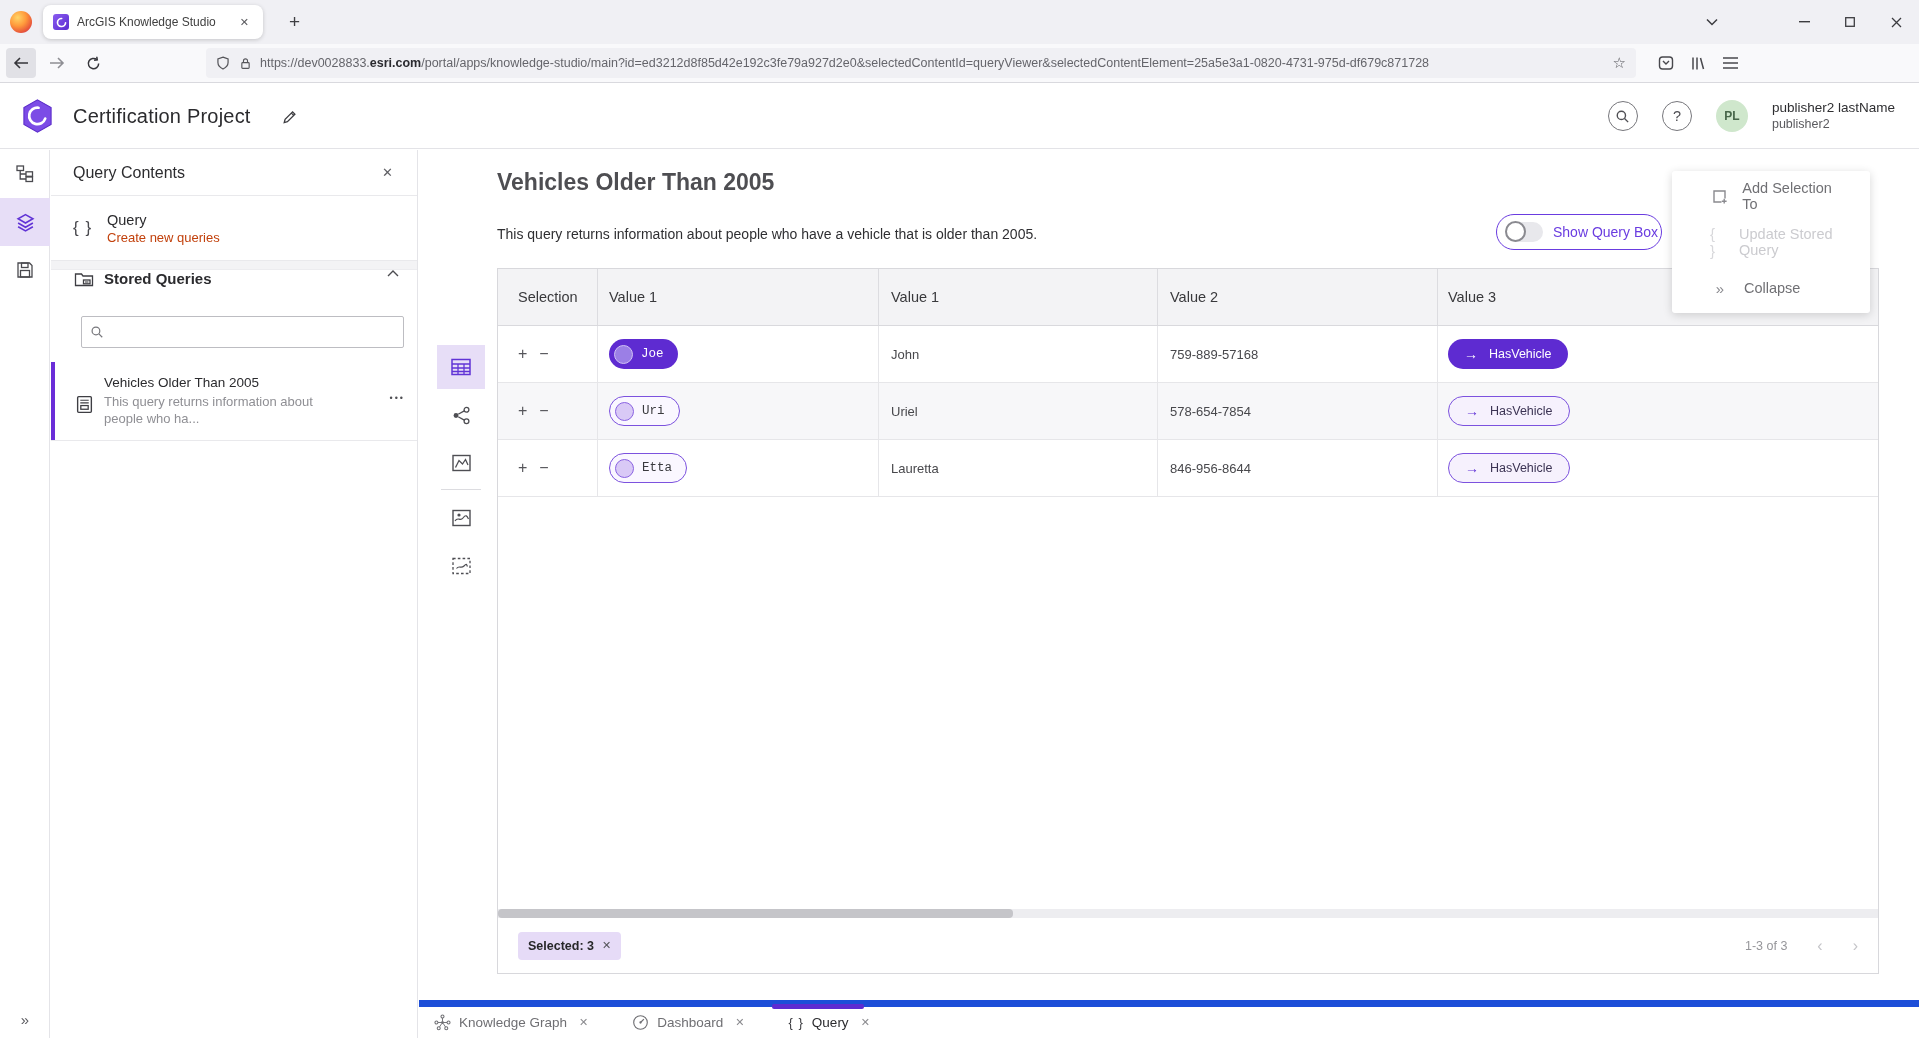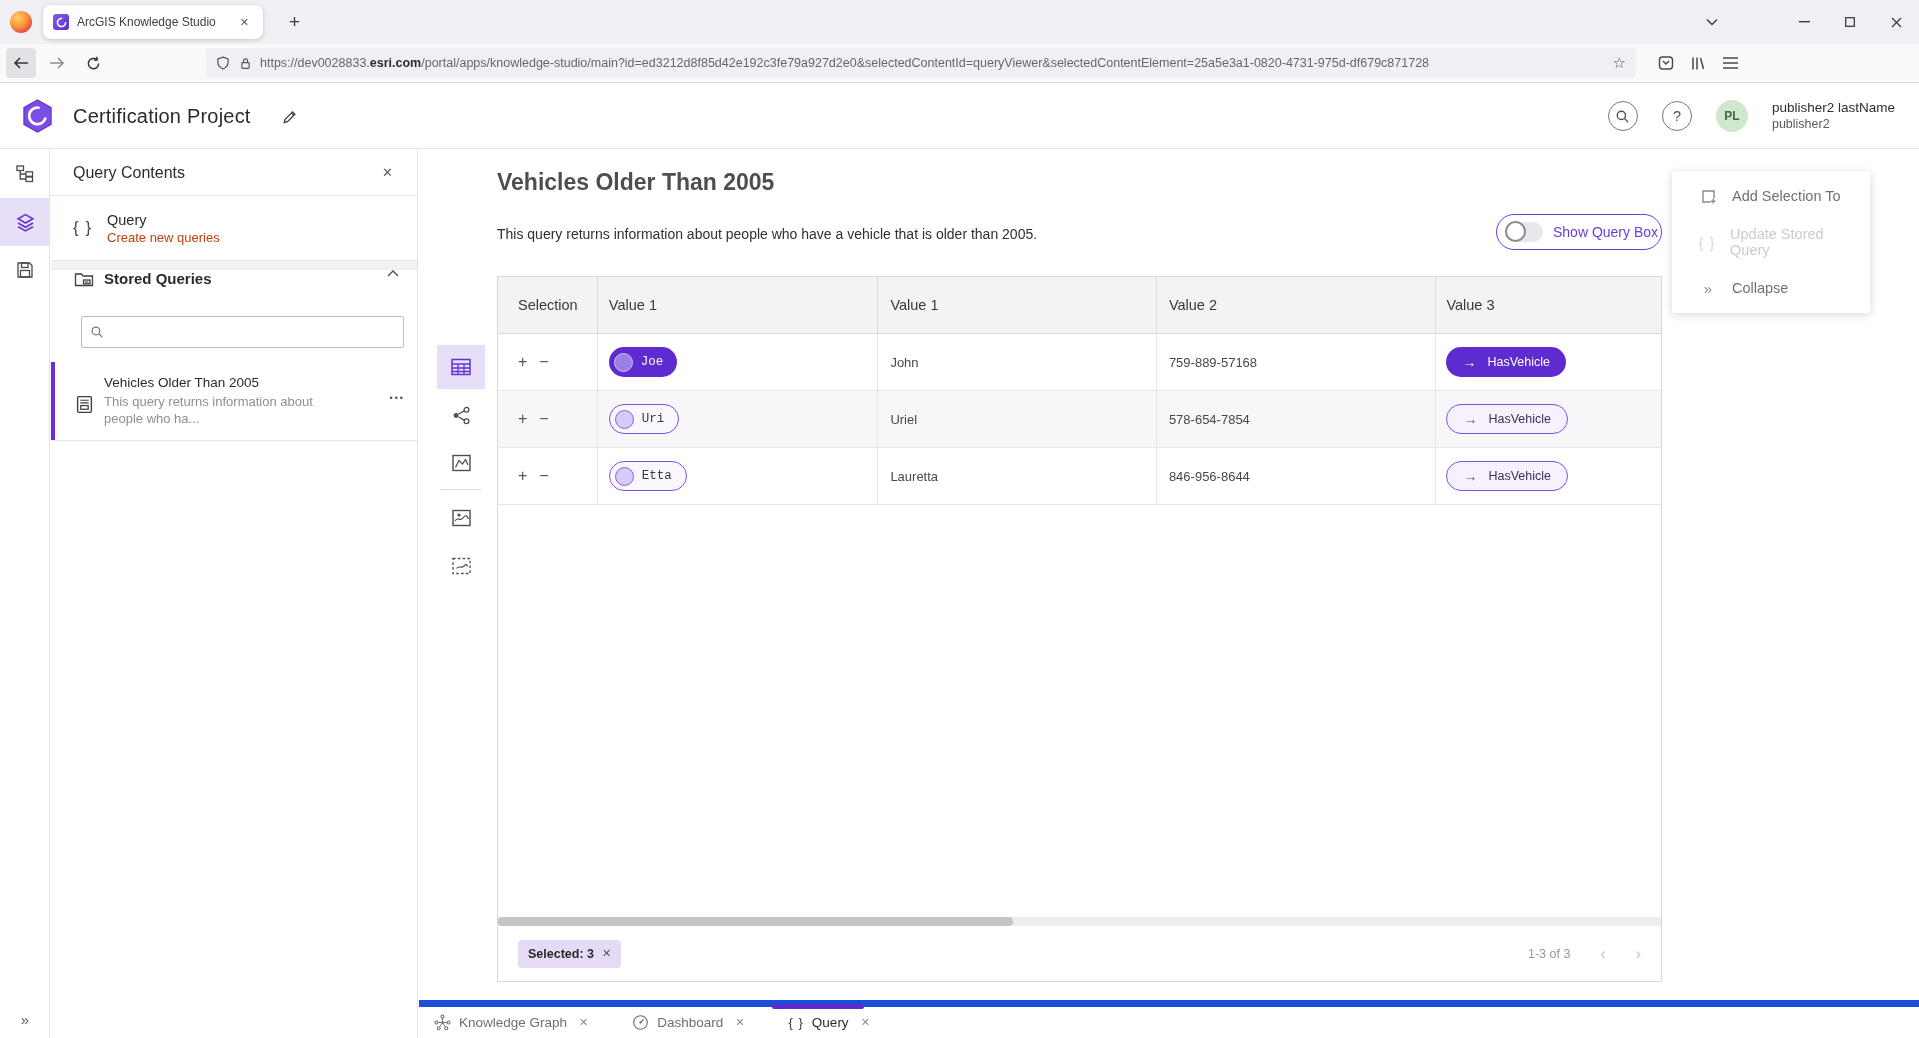--- a/index.html
+++ b/index.html
@@ -75,21 +75,21 @@
   .vtile.sel { background:#e7def7; }
   .vdivider { height:1px; background:#dcdce0; margin:2px 4px 6px 4px; }
 
   #m-title { position:absolute; left:78px; top:19px; font-size:23px; font-weight:bold; color:#4e4e52; }
   #m-desc { position:absolute; left:78px; top:76px; font-size:14px; color:#2f2f32; }
   #toggle-btn { position:absolute; left:1077px; top:64px; width:166px; height:36px; border:1.5px solid #6a3ce0; border-radius:18px; background:#fff; display:flex; align-items:center; padding:0 12px 0 8px; gap:10px; }
   .tg-track { width:38px; height:20px; border-radius:10px; background:#e8e8ec; position:relative; flex:none; }
   .tg-knob { position:absolute; left:0; top:-1px; width:21px; height:21px; border-radius:50%; background:#fff; border:2.5px solid #8a8a90; }
   #toggle-btn .lbl { font-size:14px; color:#6a3ce0; white-space:nowrap; }
 
-  #tablecard { position:absolute; left:78px; top:126px; width:1165px; height:706px; border:1px solid #d8d8dc; background:#fff; }
+  #tablecard { position:absolute; left:78px; top:118px; width:1382px; height:706px; border:1px solid #d8d8dc; background:#fff; }
   .thead { display:flex; height:57px; background:#f3f3f5; border-bottom:1px solid #d9d9dd; }
   .thead .c { font-size:14.5px; color:#39393c; display:flex; align-items:center; border-right:1px solid #dcdce0; padding-left:12px; }
   .thead .c:last-child, .trow .c:last-child { border-right:none; }
   .trow { display:flex; height:57px; border-bottom:1px solid #e6e6e9; }
   .trow.alt { background:#f7f7f9; }
   .trow .c { display:flex; align-items:center; border-right:1px solid #e6e6e9; padding-left:12px; font-size:13px; color:#48484c; }
   .c0 { width:100px; padding-left:20px !important; }
   .c1 { width:281px; padding-left:11px !important; }
   .c2 { width:279px; }
   .c3 { width:280px; }
@@ -114,21 +114,21 @@
   #hscroll { position:absolute; left:0; right:0; top:640px; height:9px; background:#ededf0; }
   #hscroll .thumb { position:absolute; left:0; top:0; height:9px; width:515px; background:#c5c5c9; border-radius:4px; }
   #card-footer { position:absolute; left:0; right:0; top:649px; bottom:0; display:flex; align-items:center; padding:0 20px; }
   #sel-chip { background:#e6dbf7; border-radius:4px; height:27px; display:flex; align-items:center; padding:14px 10px; font-size:12.5px; font-weight:bold; color:#272729; }
   #sel-chip .x { font-weight:normal; font-size:11px; color:#55555a; margin-left:8px; }
   #pager { margin-left:auto; display:flex; align-items:center; gap:30px; }
   #pager .range { font-size:12.5px; color:#96969a; }
   #pager .pchev { font-size:16px; color:#c5c5c9; }
 
   
-  #ctxmenu { position:absolute; left:1672px; top:171px; width:198px; background:#fff; border-radius:3px; box-shadow:0 2px 10px rgba(0,0,0,.16); padding:2px 4px; z-index:5; }
+  #ctxmenu { position:absolute; left:1672px; top:171px; width:198px; background:#fff; border-radius:3px; box-shadow:0 2px 10px rgba(0,0,0,.16); padding:2px 16px; z-index:5; }
   .mi { height:46px; display:flex; align-items:center; padding:0 12px 0 22px; gap:14px; font-size:14.5px; color:#707074; }
   .mi .ic { width:20px; display:flex; justify-content:center; color:#8a8a8f; }
   .mi.disabled { color:#cbcbcf; }
   .mi.disabled .ic { color:#d8d8db; }
   .mi .brc { font-size:15px; letter-spacing:1px; }
   .mi .gg { font-size:15px; }
 
   
   #tabbar { position:absolute; left:419px; right:0; bottom:0; height:38px; background:#fff; border-top:7px solid #1d4ed8; display:flex; align-items:center; padding-left:15px; }
   #tab-indicator { position:absolute; left:353px; top:-3px; width:92px; height:5px; border-radius:2px; background:#5e2bd1; }

